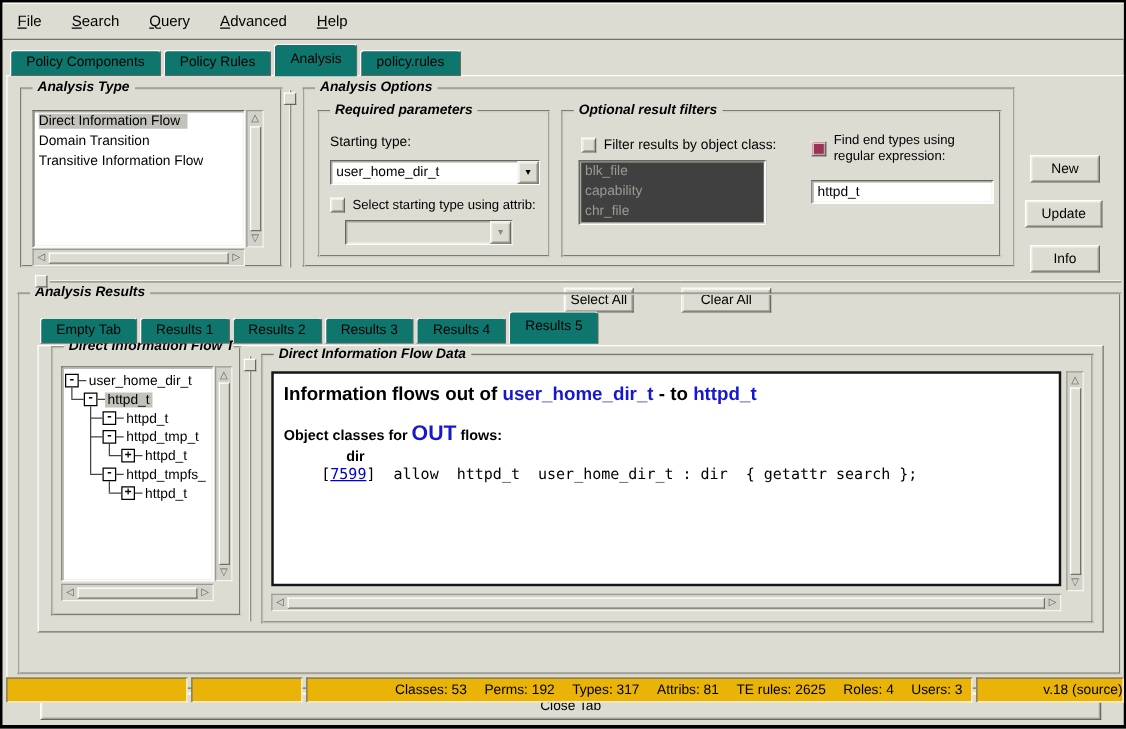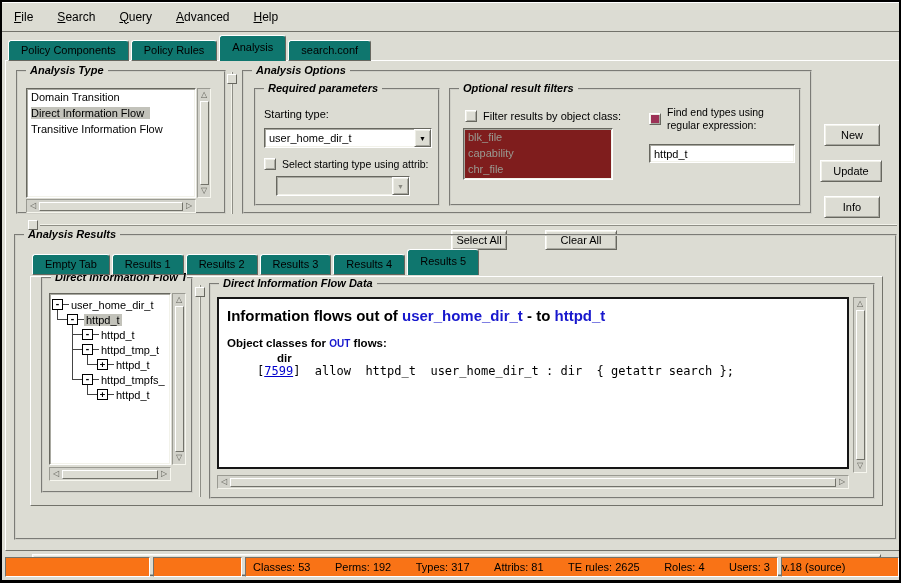--- a/index.html
+++ b/index.html
@@ -75,58 +75,58 @@
           font:bold 9px "DejaVu Sans Mono",monospace; line-height:9px; text-align:center; }
   .stub { width:6px; height:1px; background:#444; flex:none; }
   .tlabel { padding:0 2px; white-space:nowrap; font-size:11px; }
   .tlabel.sel { background:#c2c2ba; }
   .tline { position:absolute; background:#444; }
 
   .textarea { position:absolute; background:#fff; border:2px solid #151515; overflow:hidden; padding:8px 2px 0 8px; }
   .res-h1 { font-size:15px; font-weight:bold; white-space:nowrap; }
   .res-h1 .blue, .res-line2 .bigblue { color:#1717cd; }
   .res-line2 { margin-top:13px; font-size:11.5px; font-weight:bold; }
-  .res-line2 .bigblue { font-size:10px; }
+  .res-line2 .bigblue { font-size:17px; }
   .res-class { margin-top:3px; margin-left:50px; font-weight:bold; font-size:11.5px; }
   .res-rule { margin-left:30px; font:12px "DejaVu Sans Mono",monospace; white-space:pre; }
   .res-rule .link { color:#0000cc; text-decoration:underline; cursor:pointer; }
 
-  .status-panel { position:absolute; top:555px; height:20px; background:#f97316;
+  .status-panel { position:absolute; top:540px; height:20px; background:#eab308;
                   border:1px solid; border-color:#72726a #fff #fff #72726a;
-                  display:flex; align-items:center; justify-content:space-between; font-size:11px; }
+                  display:flex; align-items:center; justify-content:flex-end; font-size:11px; }
   .stat-item { margin:0 7px; white-space:nowrap; }
   .label { position:absolute; white-space:nowrap;text-align:right; }
 </style>
 </head>
 <body>
 
 <div class="window">
 
   <div class="menubar">
     <span class="menu-item">File</span>
     <span class="menu-item">Search</span>
     <span class="menu-item">Query</span>
     <span class="menu-item">Advanced</span>
     <span class="menu-item">Help</span>
   </div>
 
   <div class="tabs1">
     <div class="tab">Policy Components</div>
     <div class="tab">Policy Rules</div>
     <div class="tab active">Analysis</div>
-    <div class="tab">search.conf</div>
+    <div class="tab">policy.rules</div>
   </div>
 
   <div class="mainframe raised1"></div>
 
   <div class="groupbox" style="left:14px; top:68px; width:210px; height:144px;">
     <span class="gtitle">Analysis Type</span>
     <div class="listbox sunken2" style="left:8px; top:16px; width:170px; height:110px;">
+      <div class="lb-item"><span class="seltext">Direct Information Flow</span></div>
       <div class="lb-item">Domain Transition</div>
-      <div class="lb-item"><span class="seltext">Direct Information Flow</span></div>
       <div class="lb-item">Transitive Information Flow</div>
     </div>
     <div class="vscroll" style="left:179px; top:16px; height:110px;">
       <span class="arr">△</span>
       <div class="thumb-v"></div>
       <span class="arr">▽</span>
     </div>
     <div class="hscroll" style="left:8px; top:127px; width:170px;">
       <span class="arr">◁</span>
       <div class="thumb-h"></div>
@@ -156,21 +156,21 @@
         <span class="carr">▼</span>
       </div>
     </div>
 
     <div class="groupbox" style="left:205px; top:16px; width:352px; height:118px;">
       <span class="gtitle">Optional result filters</span>
       <div class="cbrow" style="left:14px; top:20px;">
         <span class="cb"></span>
         <span>Filter results by object class:</span>
       </div>
-      <div class="listbox sunken2" style="left:12px; top:38px; width:150px; height:52px; background:#7f1d1d;">
+      <div class="listbox sunken2" style="left:12px; top:38px; width:150px; height:52px; background:#404040;">
         <div class="lb-item disabled">blk_file</div>
         <div class="lb-item disabled">capability</div>
         <div class="lb-item disabled">chr_file</div>
       </div>
       <div class="btn raised2" style="left:0; top:94px; width:56px; height:20px;">Select All</div>
       <div class="btn raised2" style="left:94px; top:94px; width:72px; height:20px;">Clear All</div>
       <div class="cbrow" style="left:198px; top:16px; width:148px;">
         <span class="cb checked"></span>
         <span style="font-size:10.5px; line-height:13px;">Find end types using regular expression:</span>
       </div>

